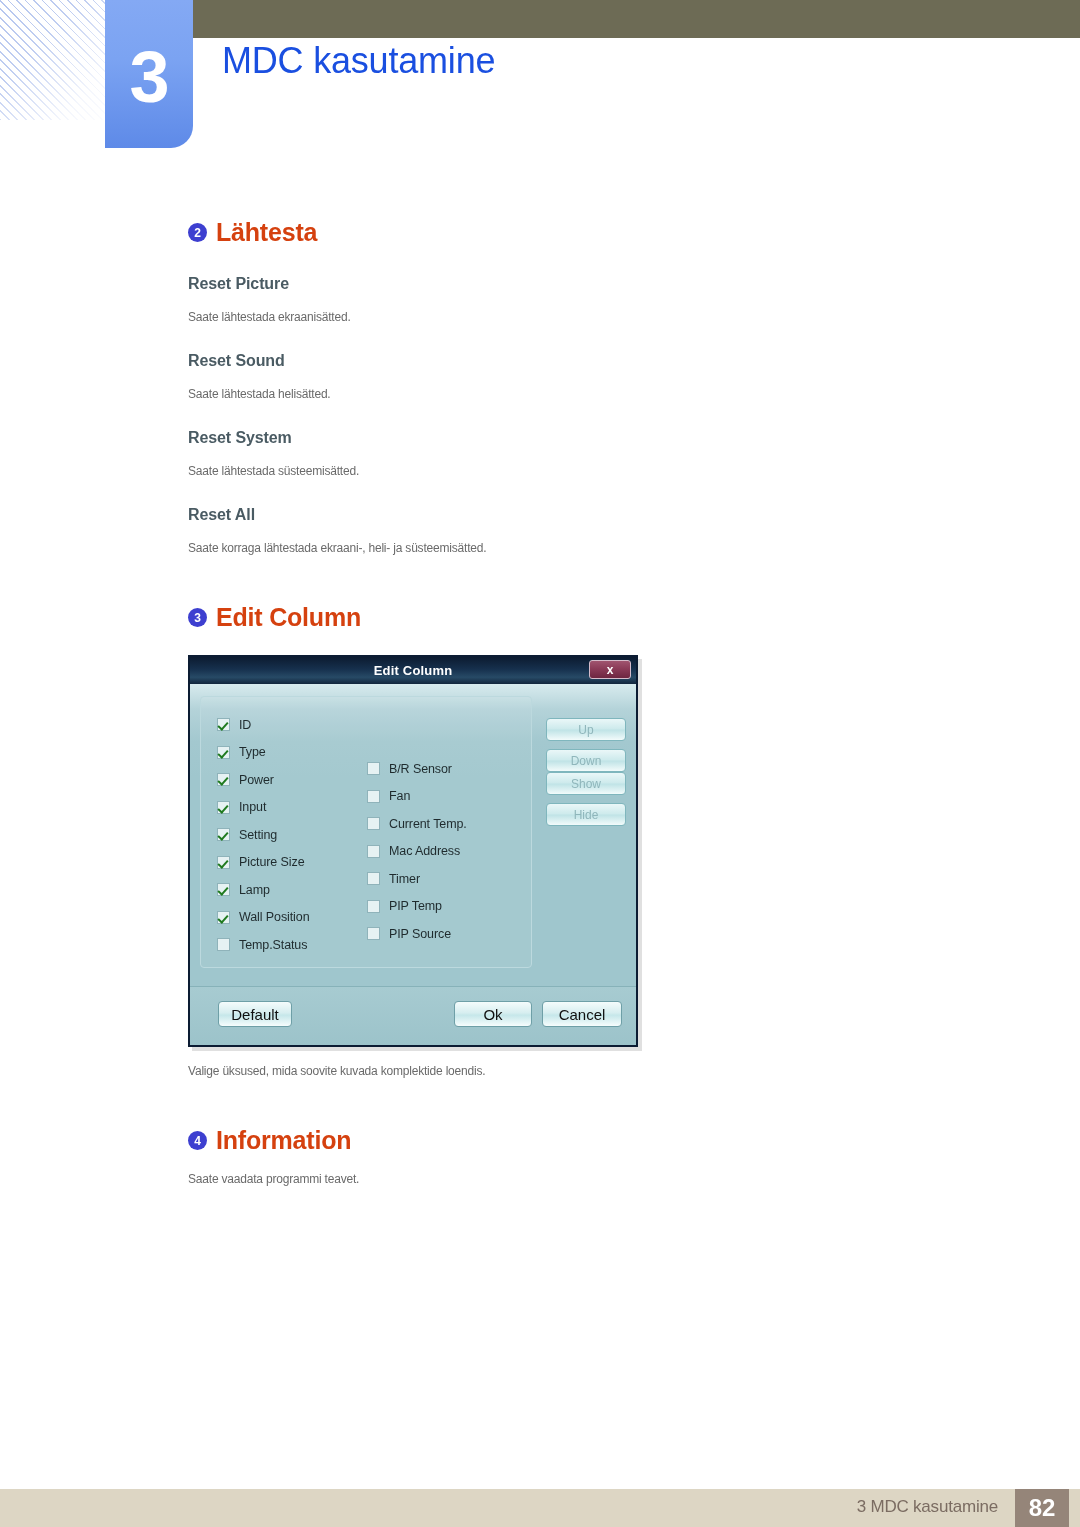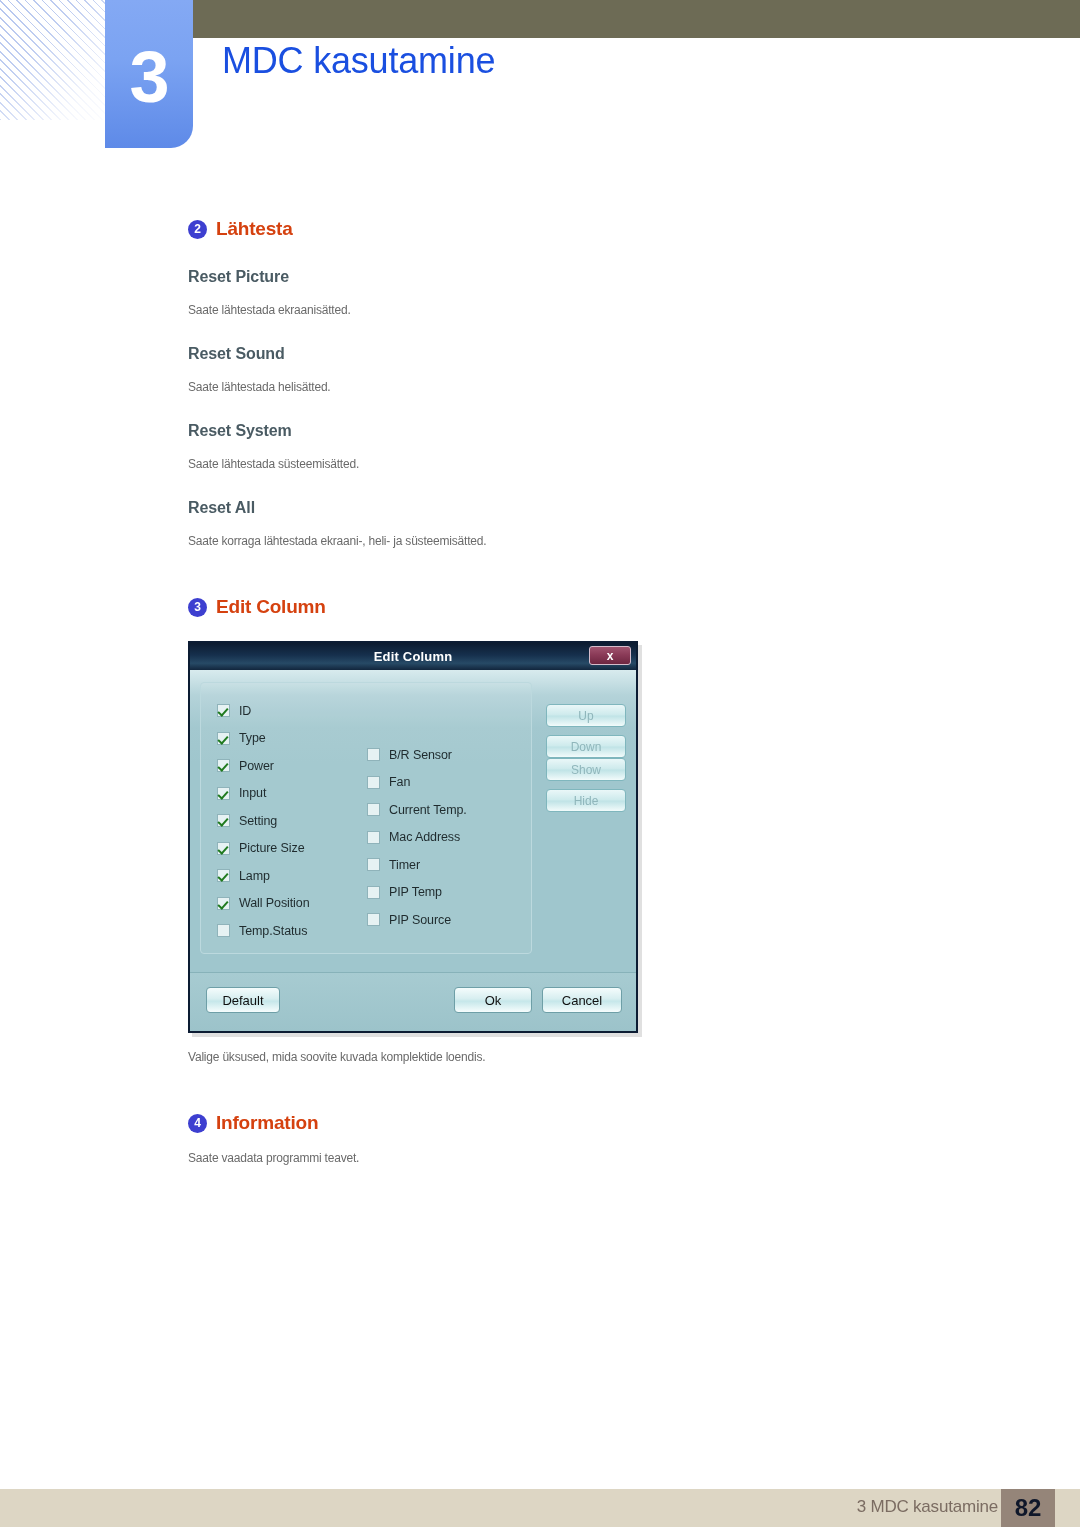--- a/index.html
+++ b/index.html
@@ -40,21 +40,21 @@
   
   #content{position:absolute;left:188px;top:218px;width:700px;}
 
   .sec-head{display:flex;align-items:center;gap:9px;}
   .sec-badge{
     width:19px;height:19px;border-radius:50%;
     background:#3d3fd0;color:#fff;font-size:12px;font-weight:bold;
     display:flex;align-items:center;justify-content:center;
     flex:0 0 auto;
   }
-  .sec-title{color:#d5410f;font-size:19px;font-weight:bold;letter-spacing:-.2px;}
+  .sec-title{color:#d5410f;font-size:25px;font-weight:bold;letter-spacing:-.2px;}
 
   .sub-head{
     color:#4a5b63;font-size:16px;font-weight:bold;letter-spacing:-.1px;
   }
   .body-text{
     color:#6a6a6a;font-size:12px;letter-spacing:-.2px;
   }
 
   .m-sec1{margin-top:0;}
   .m-sub{margin-top:28px;}
@@ -131,38 +131,38 @@
   #dlg-footer{
     position:absolute;left:0;right:0;bottom:0;height:58px;
     border-top:1px solid #87b2b9;
     background:linear-gradient(180deg,#a7cbd1 0%,#9cc3ca 100%);
   }
   .fbtn{
     position:absolute;top:14px;height:26px;
     border:1px solid #6e9fa7;border-radius:4px;
     background:linear-gradient(180deg,#f4fcfc 0%,#d7eef0 45%,#c6e7ea 55%,#f6fdfd 100%);
     display:flex;align-items:center;justify-content:center;
-    font-size:13px;color:#101010;box-sizing:border-box;
+    font-size:15px;color:#101010;box-sizing:border-box;margin-left:12px;
   }
   #btn-default{left:16px;width:74px;}
   #btn-ok{right:104px;width:78px;}
   #btn-cancel{right:14px;width:80px;}
 
   
   #footer{position:absolute;left:0;bottom:0;width:1080px;height:48px;padding-left:43px;}
   #footer-bar{
     position:absolute;left:0;bottom:0;width:1080px;height:38px;background:#ddd6c4;
   }
   #footer-text{
     position:absolute;right:125px;bottom:10px;
     color:#7b6c62;font-size:17px;letter-spacing:-.2px;
   }
   #footer-page{
-    position:absolute;right:68px;bottom:0;width:54px;height:38px;
-    background:#958579;color:#0f172a;font-size:24px;font-weight:bold;
+    position:absolute;right:54px;bottom:0;width:54px;height:38px;
+    background:#958579;color:#ffffff;font-size:24px;font-weight:bold;
     display:flex;align-items:center;justify-content:center;
   }
 </style>
 </head>
 <body>
 
 <div id="header">
   <div id="hatch"></div>
   <div id="olivebar"></div>
   <div id="chapter-tab">

